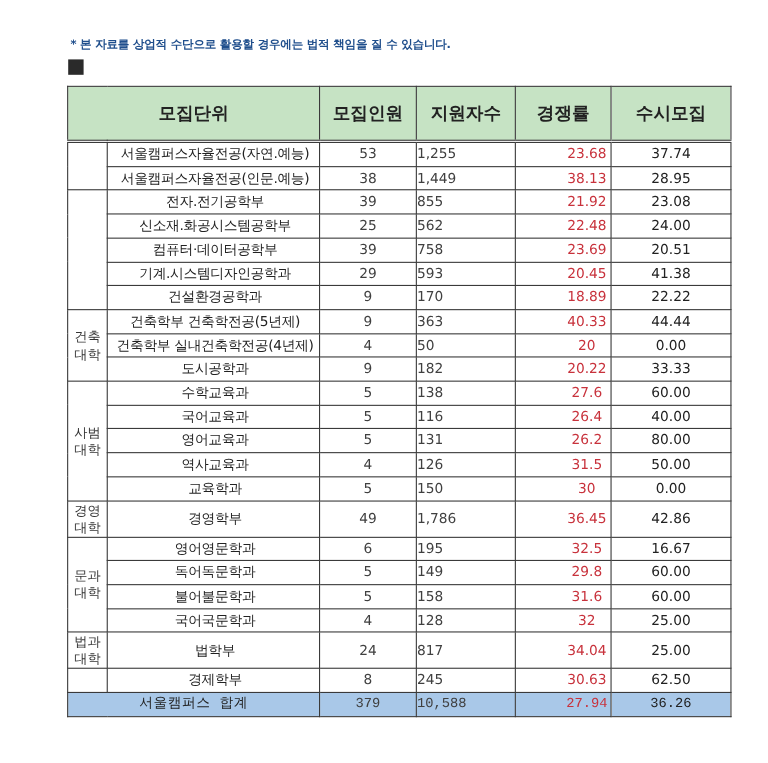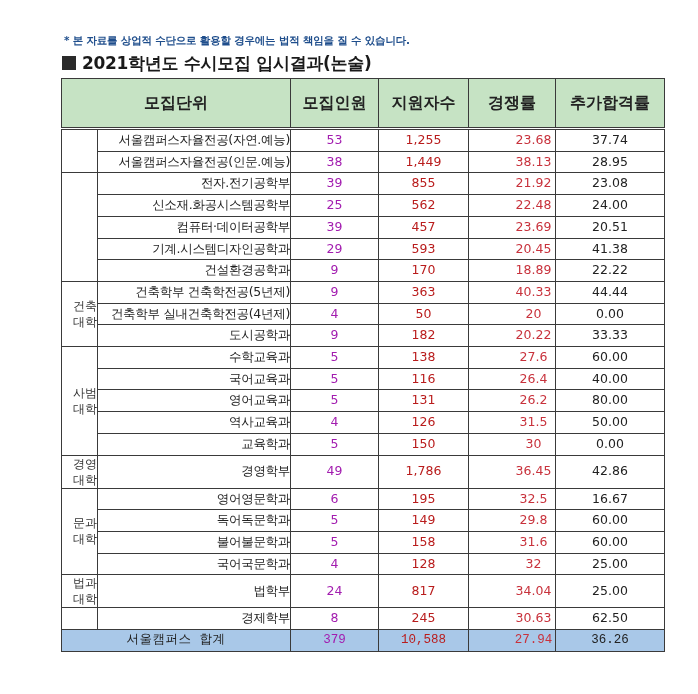--- a/index.html
+++ b/index.html
@@ -10,51 +10,51 @@
   .title { position: absolute; left: 62px; top: 52px; font-size: 17px; font-weight: bold;
            color: #1a1a1a; white-space: nowrap; letter-spacing: -0.3px; }
   .title .sq { display: inline-block; width: 14px; height: 14px; background: #2a2a2a;
                margin-right: 6px; vertical-align: -1px; }
   table { position: absolute; left: 61px; top: 78px; width: 603px; border-collapse: collapse;
           table-layout: fixed; font-size: 12.5px; }
   th, td { border: 1px solid #3a3a3a; padding: 0; height: 20.7px; line-height: 20.7px;
            white-space: nowrap; overflow: hidden; }
   thead th { background: #c6e3c4; height: 48px; font-weight: bold; font-size: 16px;
              color: #222; border-bottom: 3px double #3a3a3a; }
-  td.group { text-align: right; font-size: 12px; line-height: 16px; color: #333; }
-  td.name { text-align: right; padding-left: 3px; letter-spacing: -0.3px; font-size: 12.5px; margin-left: 40px; }
-  td.num { text-align: center; color: #a21caf; }
-  td.apply { text-align: center; color: #b91c1c; }
+  td.group { text-align: center; font-size: 12px; line-height: 16px; color: #333; }
+  td.name { text-align: center; padding-left: 3px; letter-spacing: -0.3px; font-size: 12.5px; margin-left: 40px; }
+  td.num { text-align: center; color: #404040; }
+  td.apply { text-align: left; color: #404040; }
   td.ratio { text-align: center; color: #c8323c; padding-left: 43px; }
   td.extra { text-align: center; color: #222; }
   tr.total td { background: #a9c8e8; font-family: Liberation Mono, monospace; }
   tr.total td.totlabel { text-align: center; letter-spacing: 0.5px; }
 </style>
 </head>
 <body>
 
 <div class="notice">* 본 자료를 상업적 수단으로 활용할 경우에는 법적 책임을 질 수 있습니다.</div>
-<div class="title"><span class="sq"></span><span>2021학년도 수시모집 입시결과(논술)</span></div>
+<div class="title"><span class="sq"></span></div>
 
 <table>
   <colgroup>
     <col style="width:36px">
       <col style="width:193px">
       <col style="width:88px">
       <col style="width:90px">
       <col style="width:87px">
       <col style="width:109px">
   </colgroup>
   <thead>
     <tr>
       <th colspan="2">모집단위</th>
       <th>모집인원</th>
       <th>지원자수</th>
       <th>경쟁률</th>
-      <th>추가합격률</th>
+      <th>수시모집</th>
     </tr>
   </thead>
   <tbody id="tbody">
       <tr>
         <td class="group" rowspan="2"></td>
         <td class="name">서울캠퍼스자율전공(자연.예능)</td>
         <td class="num">53</td>
         <td class="apply">1,255</td>
         <td class="ratio">23.68</td>
         <td class="extra">37.74</td>
@@ -77,21 +77,21 @@
       <tr>
         <td class="name">신소재.화공시스템공학부</td>
         <td class="num">25</td>
         <td class="apply">562</td>
         <td class="ratio">22.48</td>
         <td class="extra">24.00</td>
       </tr>
       <tr>
         <td class="name">컴퓨터·데이터공학부</td>
         <td class="num">39</td>
-        <td class="apply">457</td>
+        <td class="apply">758</td>
         <td class="ratio">23.69</td>
         <td class="extra">20.51</td>
       </tr>
       <tr>
         <td class="name">기계.시스템디자인공학과</td>
         <td class="num">29</td>
         <td class="apply">593</td>
         <td class="ratio">20.45</td>
         <td class="extra">41.38</td>
       </tr>

